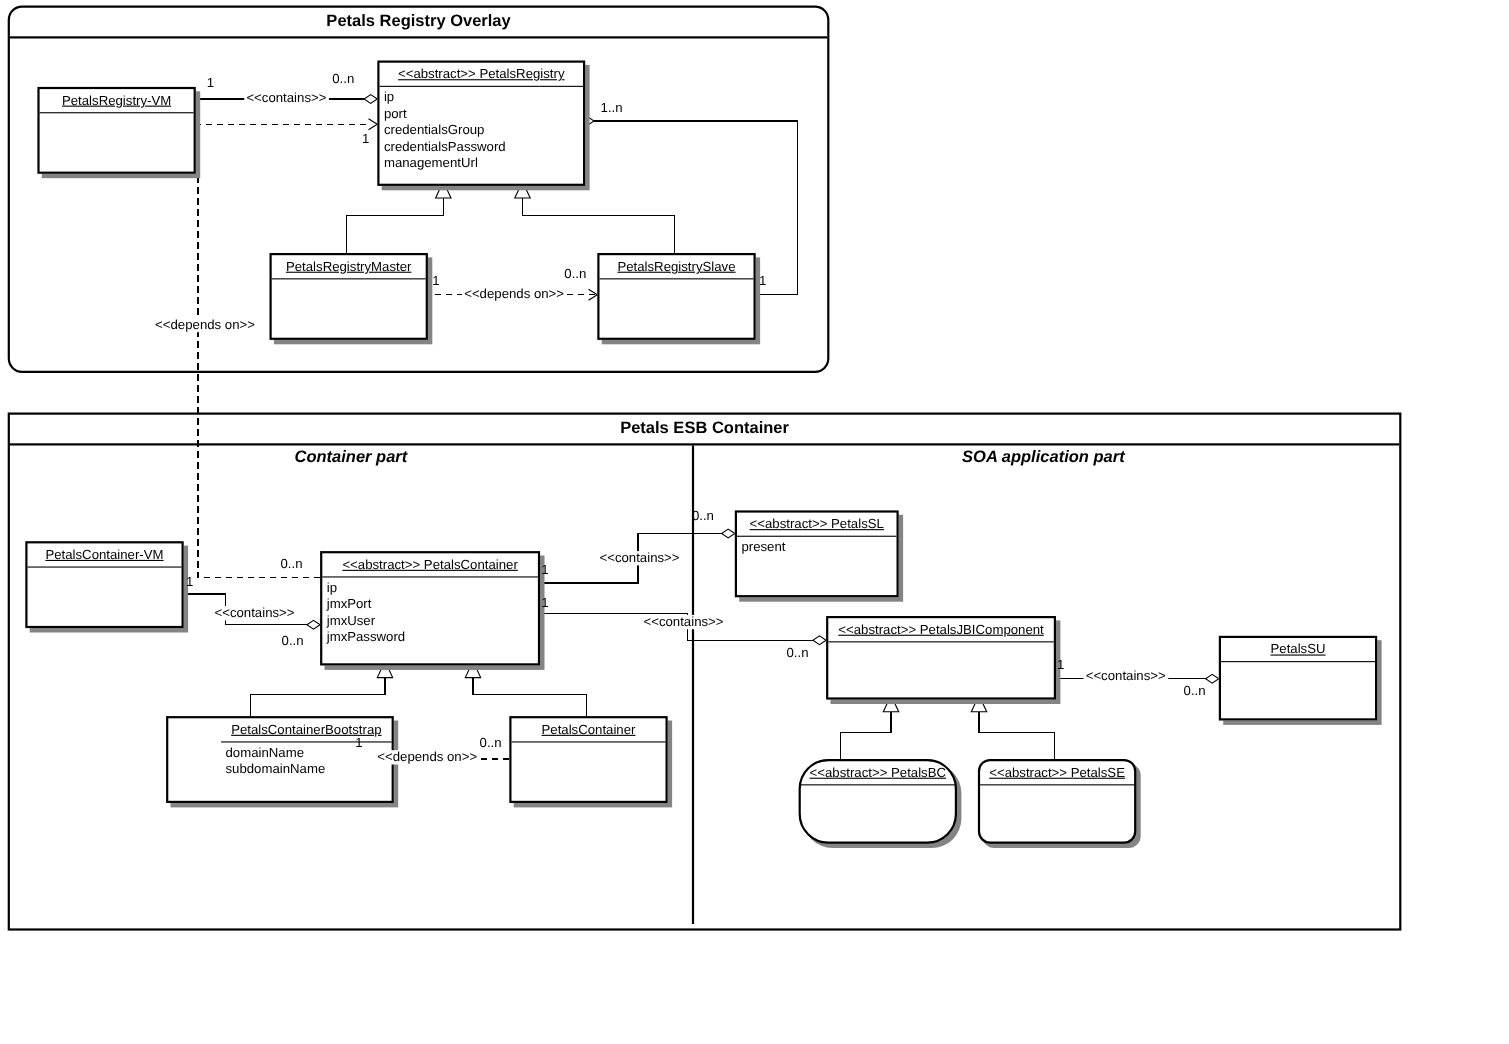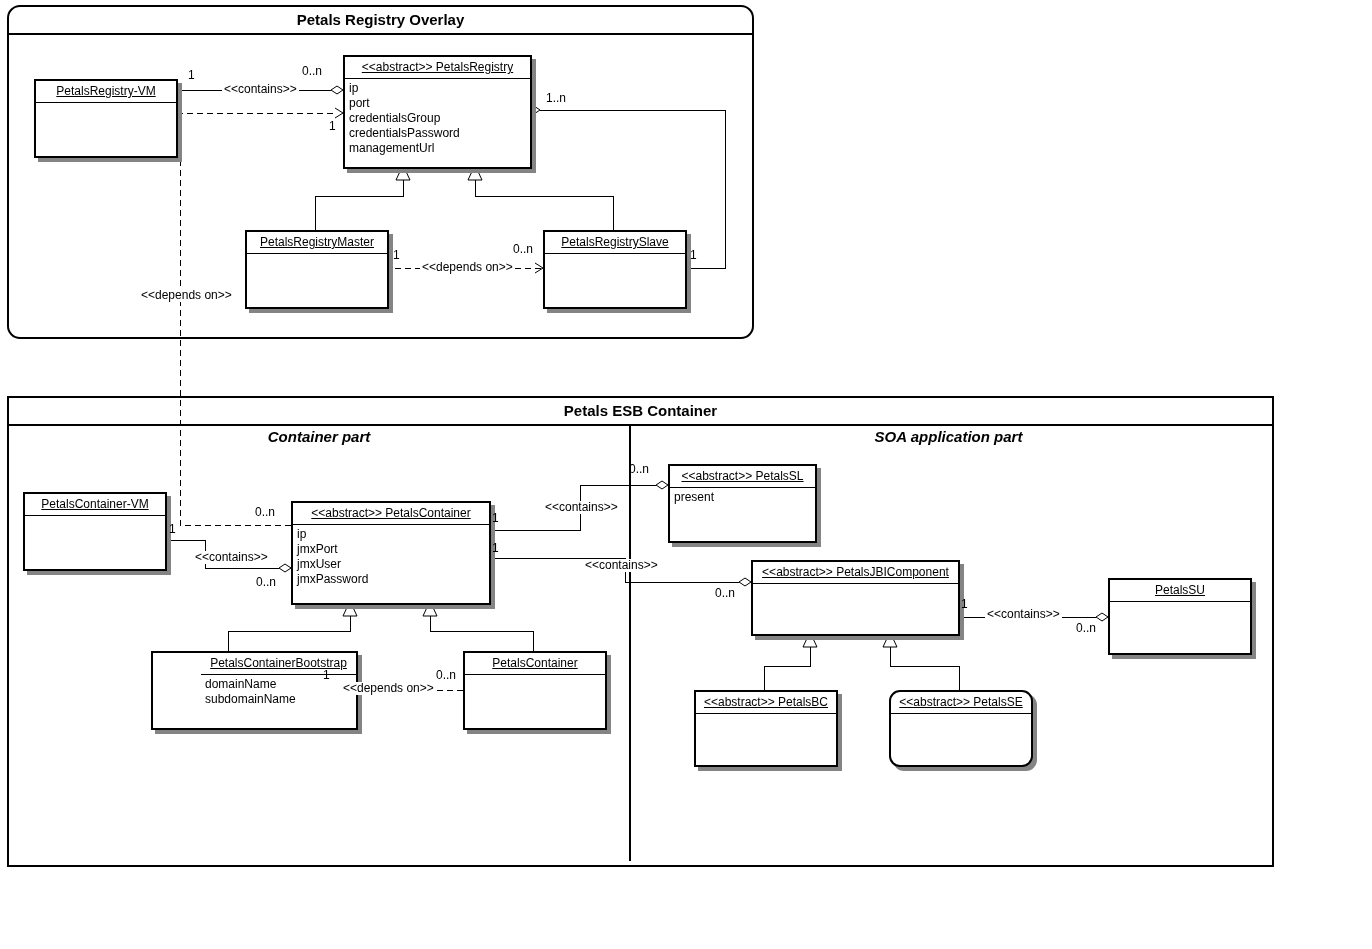--- a/index.html
+++ b/index.html
@@ -30,21 +30,21 @@
 </style>
 </head>
 <body>
 
 <div id="canvas">
 
   <div class="pkg" style="left:7px;top:5px;width:743px;height:330px;border-radius:13px;">
     <div class="pkg-title">Petals Registry Overlay</div>
   </div>
 
-  <div class="pkg" style="left:7px;top:396px;width:1263px;height:467px;">
+  <div class="pkg" style="left:7px;top:375px;width:1263px;height:467px;">
     <div class="pkg-title">Petals ESB Container</div>
     <div class="divider" style="left:620px;top:28px;height:435px;"></div>
     <div class="part-title" style="left:0;top:30px;width:620px;">Container part</div>
     <div class="part-title" style="left:620px;top:30px;width:639px;">SOA application part</div>
   </div>
 
   <svg id="wires" width="1372" height="949">
 
     <g>
       <polyline class="ln" points="173,90 331,90"></polyline>
@@ -186,21 +186,21 @@
     <div class="cls-attrs">
       <div>present</div>
     </div>
   </div>
 
   <div class="cls" style="left:1108px;top:578px;width:140px;height:73px;">
     <div class="cls-name">PetalsSU</div>
     <div class="cls-attrs"></div>
   </div>
 
-  <div class="cls" style="left:694px;top:690px;width:140px;height:73px;">
+  <div class="cls" style="left:726px;top:690px;width:140px;height:73px;border-radius:27px;">
     <div class="cls-name">&lt;&lt;abstract&gt;&gt; PetalsBC</div>
     <div class="cls-attrs"></div>
   </div>
 
   <div class="cls" style="left:889px;top:690px;width:140px;height:73px;border-radius:11px;">
     <div class="cls-name">&lt;&lt;abstract&gt;&gt; PetalsSE</div>
     <div class="cls-attrs"></div>
   </div>
 
   <div class="lbl bg" style="left:222px;top:83px;">&lt;&lt;contains&gt;&gt;</div>

